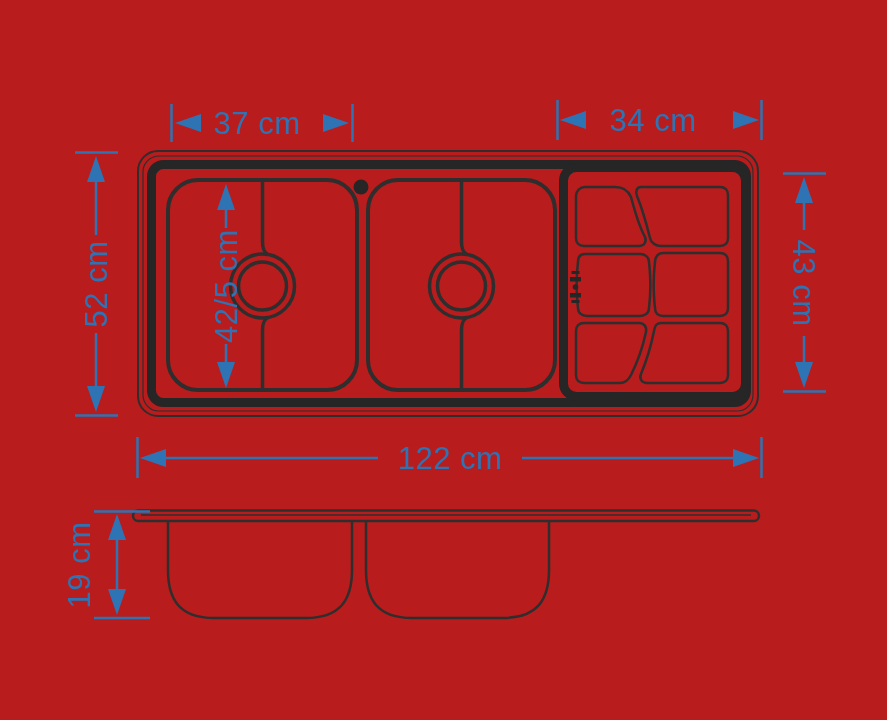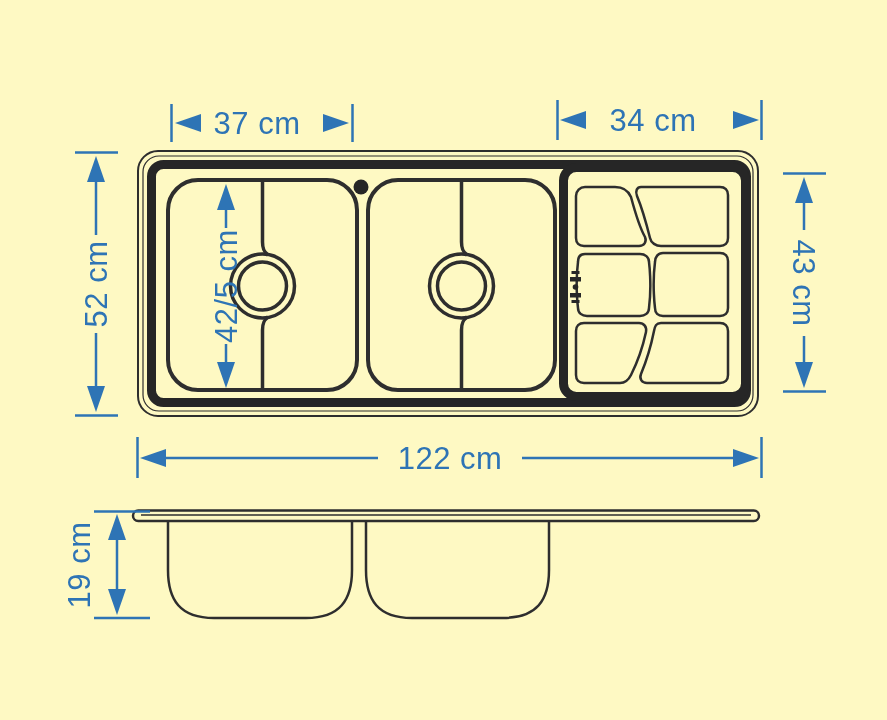--- a/index.html
+++ b/index.html
@@ -1,16 +1,16 @@
 <!DOCTYPE html>
 <html><head>
 <meta charset="utf-8">
 <style>
   html,body{margin:0;padding:0;background:#ffffff;}
-  .canvas{position:relative;width:887px;height:720px;background:#fef9c3;overflow:hidden;}
+  .canvas{position:relative;width:887px;height:720px;background:#b91c1c;overflow:hidden;}
   svg{position:absolute;left:0;top:0;}
   .ink{stroke:#2e2e2e;fill:none;}
   .rim{stroke:#262626;fill:none;}
   .dim-stroke{stroke:#2e74b5;fill:none;stroke-width:2.5;}
   .dim-fill{fill:#2e74b5;stroke:none;}
   .dim-text{fill:#2e74b5;font-family:"Liberation Sans",sans-serif;font-size:31px;letter-spacing:0.5px;}
 </style>
 </head>
 <body>
 

